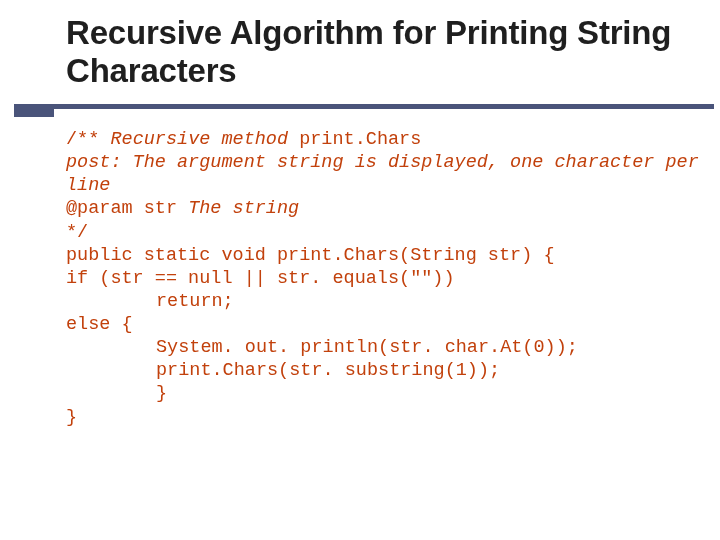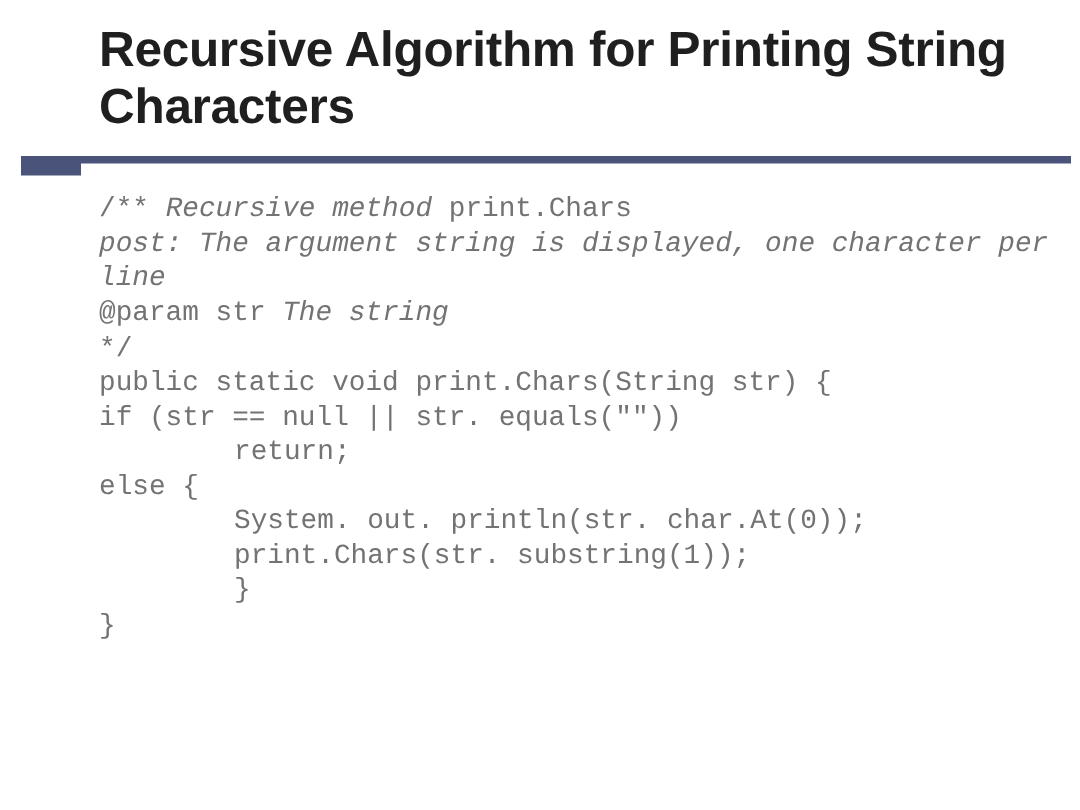--- a/index.html
+++ b/index.html
@@ -45,21 +45,21 @@
     background: #4a547a;
   }
   .body {
     position: absolute;
     top: 128px;
     left: 52px;
     right: 30px;
     font-family: "Courier New", Courier, monospace;
     font-size: 18.5px;
     line-height: 1.25;
-    color: #737373;
+    color: #c2410c;
     white-space: pre-wrap;
   }
   .body .italic { font-style: italic; }
   .indent1 { display: inline-block; width: 90px; }
 </style>
 </head>
 <body>
 
 <div class="slide">
 

